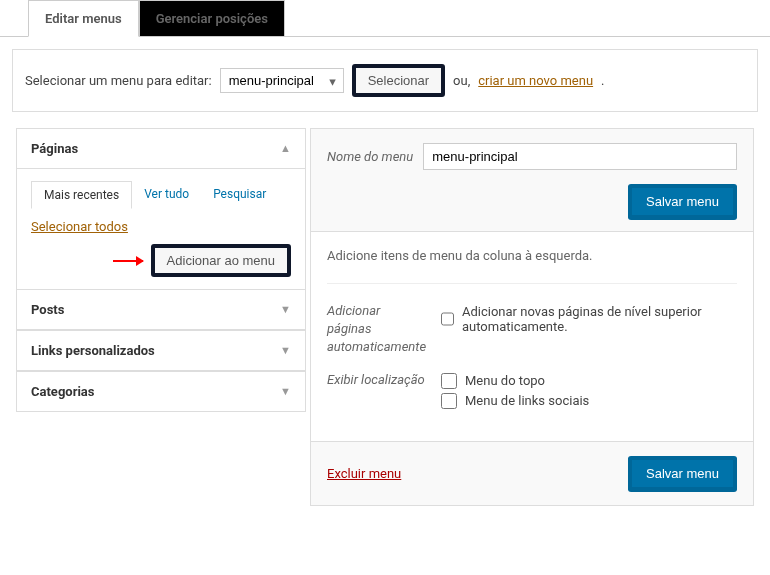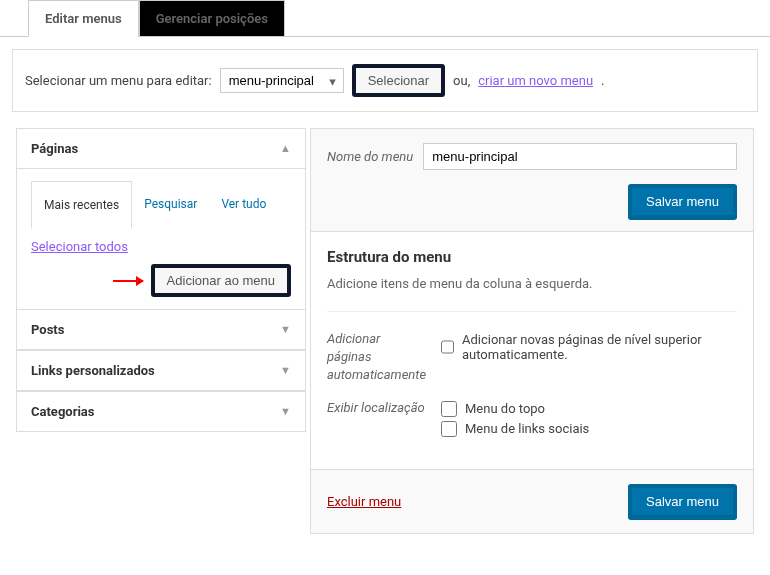--- a/index.html
+++ b/index.html
@@ -9,36 +9,36 @@
     .tab { padding: 10px 16px; background: #000000; border: 1px solid #ccc; border-bottom: none; margin-right: 0; cursor: pointer; color: #555; font-weight: 600; }
     .tab.active { background: #fff; border-bottom: 1px solid #fff; margin-bottom: -1px; }
     .tab:not(.active) { color: #666; }
     
     .selector-bar { margin: 12px; padding: 14px 12px; border: 1px solid #ddd; display: flex; align-items: center; gap: 8px; font-size: 13px; }
     .selector-bar select { padding: 4px 28px 4px 8px; border: 1px solid #ccc; background: #fff; font-size: 13px; appearance: none; position: relative; }
     .select-wrap { position: relative; display: inline-block; }
     .select-wrap::after { content: "▾"; position: absolute; right: 8px; top: 50%; transform: translateY(-50%); pointer-events: none; color: #666; }
     .btn { padding: 5px 12px; border: 4px solid #0f172a; background: #f7f7f7; color: #555; cursor: pointer; border-radius: 3px; font-size: 13px; }
     .btn-primary { background: #0073aa; border-color: #006799; color: #fff; font-weight: 400; padding: 6px 14px; box-shadow: 0 1px 0 #006799; }
-    .link { color: #8b5cf6; text-decoration: underline; cursor: pointer; }
+    .link { color: #a16207; text-decoration: underline; cursor: pointer; }
     
     .main-columns { display: flex; gap: 4px; margin: 16px; align-items: flex-start; }
     .left-col { width: 290px; }
     .right-col { flex: 1; border: 1px solid #ddd; }
     
     .accordion { border: 1px solid #ddd; margin-bottom: 0; }
     .accordion-header { padding: 12px 14px; background: #fff; display: flex; justify-content: space-between; align-items: center; cursor: pointer; border-bottom: 1px solid #ddd; font-weight: 700; color: #333; }
     .accordion-header .chevron { color: #999; font-size: 11px; }
     .accordion-body { padding: 12px 14px; }
     .accordion-item { border-top: 1px solid #ddd; }
     .accordion-item:first-child { border-top: none; }
     .accordion-item .accordion-header { font-weight: 700; }
     
     .subtabs { display: flex; gap: 0; margin-bottom: 0; }
-    .subtab { padding: 16px 12px; color: #0073aa; cursor: pointer; font-size: 12px; }
+    .subtab { padding: 6px 12px; color: #0073aa; cursor: pointer; font-size: 12px; }
     .subtab.active { border: 1px solid #ddd; border-bottom-color: #fff; color: #333; position: relative; z-index: 2; background: #fff; }
     .subtabs-body { border: 1px solid #ddd; padding: 12px; margin-top: -1px; }
     
     .checkbox-row { display: flex; align-items: center; gap: 8px; padding: 4px 0; }
     .checkbox-row input[type="checkbox"] { width: 16px; height: 16px; accent-color: #0073aa; }
     
     .select-all-row { margin-top: 10px; }
     .add-to-menu-row { margin-top: 10px; display: flex; justify-content: flex-end; align-items: center; gap: 8px; }
     
     .arrow { width: 30px; height: 2px; background: red; position: relative; }
@@ -88,22 +88,22 @@
   <div class="left-col">
     <div class="accordion">
       <div class="accordion-item">
         <div class="accordion-header">
           <span>Páginas</span>
           <span class="chevron">▲</span>
         </div>
         <div class="accordion-body">
           <div class="subtabs">
             <div class="subtab active">Mais recentes</div>
+            <div class="subtab">Ver tudo</div>
             <div class="subtab">Pesquisar</div>
-            <div class="subtab">Ver tudo</div>
           </div>
           <div class="select-all-row">
             <a class="link">Selecionar todos</a>
           </div>
           <div class="add-to-menu-row">
             <div class="arrow"></div>
             <button class="btn">Adicionar ao menu</button>
           </div>
         </div>
       </div>
@@ -131,21 +131,20 @@
   <div class="right-col">
     <div class="right-header">
       <label>Nome do menu</label>
       <input type="text" value="menu-principal" style="">
     </div>
     <div class="right-header-actions">
       <button class="btn btn-primary">Salvar menu</button>
     </div>
 
     <div class="right-section">
-      <h3>Estrutura do menu</h3>
       <div class="desc">Adicione itens de menu da coluna à esquerda.</div>
 
       <hr class="section-divider">
 
       <div class="settings-row">
         <div class="settings-label">Adicionar páginas automaticamente</div>
         <div class="settings-options">
           <div class="checkbox-row">
             <input type="checkbox" style="">
             <span>Adicionar novas páginas de nível superior automaticamente.</span>

